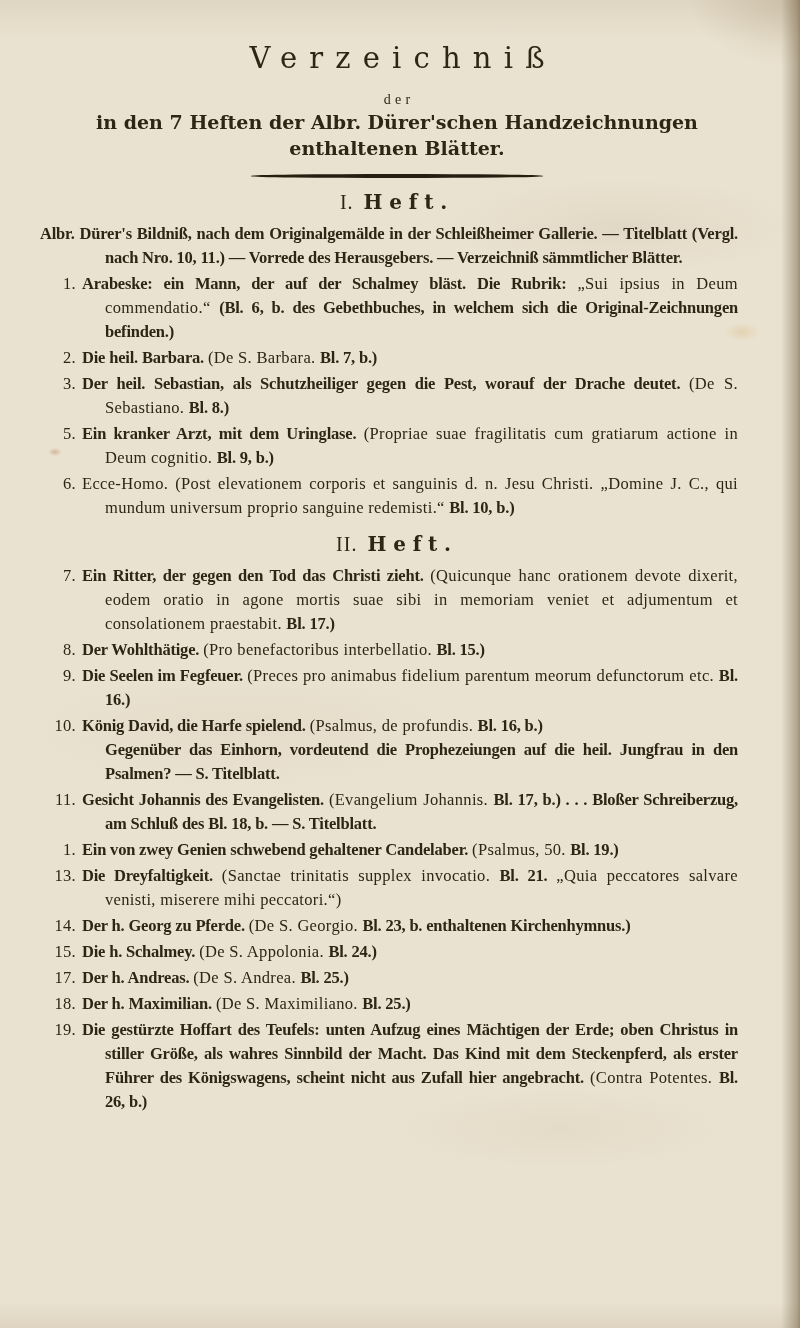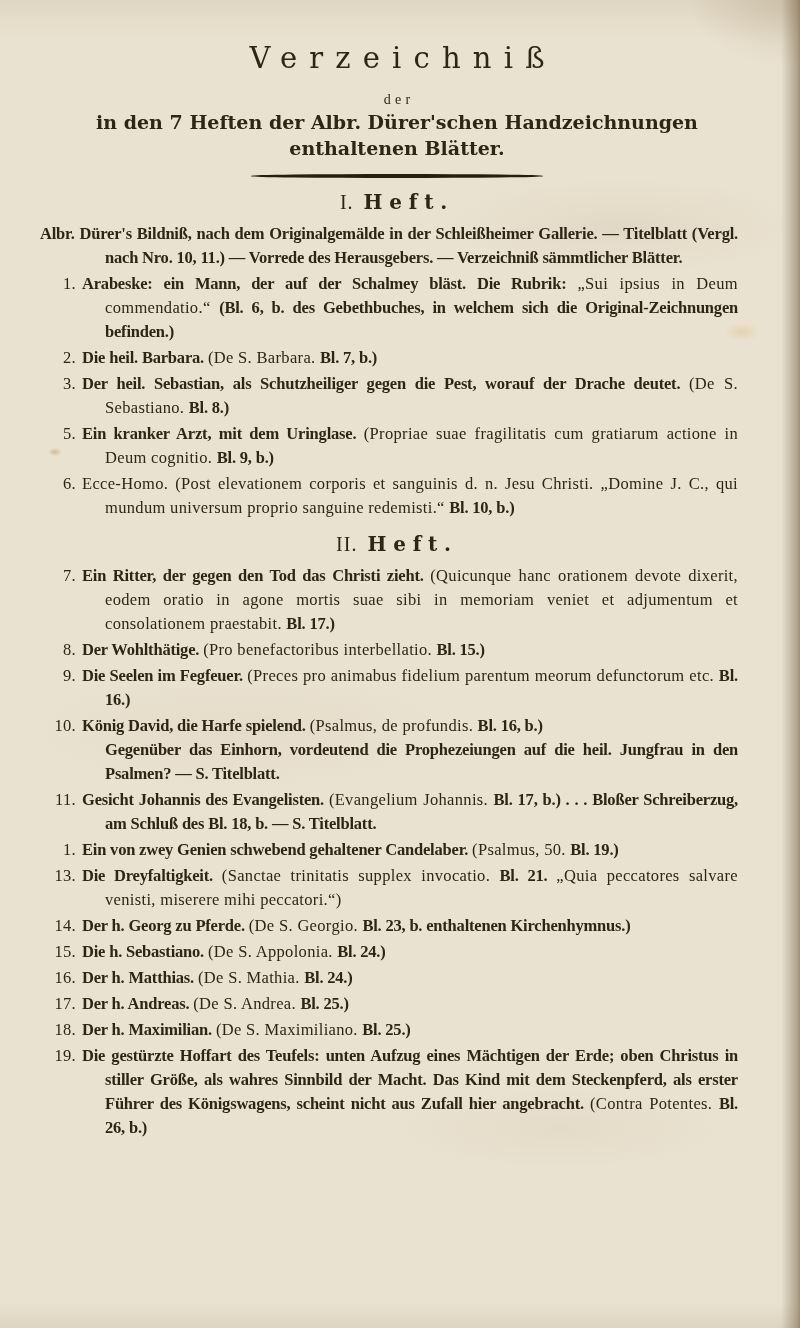--- a/index.html
+++ b/index.html
@@ -82,19 +82,18 @@
       <div class="item"><span class="num">6.</span><span class="run la">Ecce-Homo. (Post elevationem corporis et sanguinis d. n. Jesu Christi. „Domine J. C., qui mundum universum proprio sanguine redemisti.“ </span><span class="run de">Bl. 10, b.)</span></div>
       <h2 class="section-heading"><span class="roman">II.</span><span class="heft">Heft.</span></h2>
       <div class="item"><span class="num">7.</span><span class="run de">Ein Ritter, der gegen den Tod das Christi zieht. </span><span class="run la">(Quicunque hanc orationem devote dixerit, eodem oratio in agone mortis suae sibi in memoriam veniet et adjumentum et consolationem praestabit. </span><span class="run de">Bl. 17.)</span></div>
       <div class="item"><span class="num">8.</span><span class="run de">Der Wohlthätige. </span><span class="run la">(Pro benefactoribus interbellatio. </span><span class="run de">Bl. 15.)</span></div>
       <div class="item"><span class="num">9.</span><span class="run de">Die Seelen im Fegfeuer. </span><span class="run la">(Preces pro animabus fidelium parentum meorum defunctorum etc. </span><span class="run de">Bl. 16.)</span></div>
       <div class="item"><span class="num">10.</span><span class="run de">König David, die Harfe spielend. </span><span class="run la">(Psalmus, de profundis. </span><span class="run de">Bl. 16, b.)</span><br><span class="run de">Gegenüber das Einhorn, vordeutend die Prophezeiungen auf die heil. Jungfrau in den Psalmen? — S. Titelblatt.</span></div>
       <div class="item"><span class="num">11.</span><span class="run de">Gesicht Johannis des Evangelisten. </span><span class="run la">(Evangelium Johannis. </span><span class="run de">Bl. 17, b.) . . . Bloßer Schreiberzug, am Schluß des Bl. 18, b. — S. Titelblatt.</span></div>
       <div class="item"><span class="num">1.</span><span class="run de">Ein von zwey Genien schwebend gehaltener Candelaber. </span><span class="run la">(Psalmus, 50. </span><span class="run de">Bl. 19.)</span></div>
       <div class="item"><span class="num">13.</span><span class="run de">Die Dreyfaltigkeit. </span><span class="run la">(Sanctae trinitatis supplex invocatio. </span><span class="run de">Bl. 21. </span><span class="run la">„Quia peccatores salvare venisti, miserere mihi peccatori.“)</span></div>
       <div class="item"><span class="num">14.</span><span class="run de">Der h. Georg zu Pferde. </span><span class="run la">(De S. Georgio. </span><span class="run de">Bl. 23, b. enthaltenen Kirchenhymnus.)</span></div>
-      <div class="item"><span class="num">15.</span><span class="run de">Die h. Sebastiano. </span><span class="run la">(De S. Appolonia. </span><span class="run de">Bl. 24.)</span></div>
-      <div class="item"><span class="num">16.</span><span class="run de">Der h. Matthias. </span><span class="run la">(De S. Mathia. </span><span class="run de">Bl. 24.)</span></div>
+      <div class="item"><span class="num">15.</span><span class="run de">Die h. Schalmey. </span><span class="run la">(De S. Appolonia. </span><span class="run de">Bl. 24.)</span></div>
       <div class="item"><span class="num">17.</span><span class="run de">Der h. Andreas. </span><span class="run la">(De S. Andrea. </span><span class="run de">Bl. 25.)</span></div>
       <div class="item"><span class="num">18.</span><span class="run de">Der h. Maximilian. </span><span class="run la">(De S. Maximiliano. </span><span class="run de">Bl. 25.)</span></div>
       <div class="item"><span class="num">19.</span><span class="run de">Die gestürzte Hoffart des Teufels: unten Aufzug eines Mächtigen der Erde; oben Christus in stiller Größe, als wahres Sinnbild der Macht. Das Kind mit dem Steckenpferd, als erster Führer des Königswagens, scheint nicht aus Zufall hier angebracht. </span><span class="run la">(Contra Potentes. </span><span class="run de">Bl. 26, b.)</span></div>
     </main>
 </div>
 
 </body></html>

